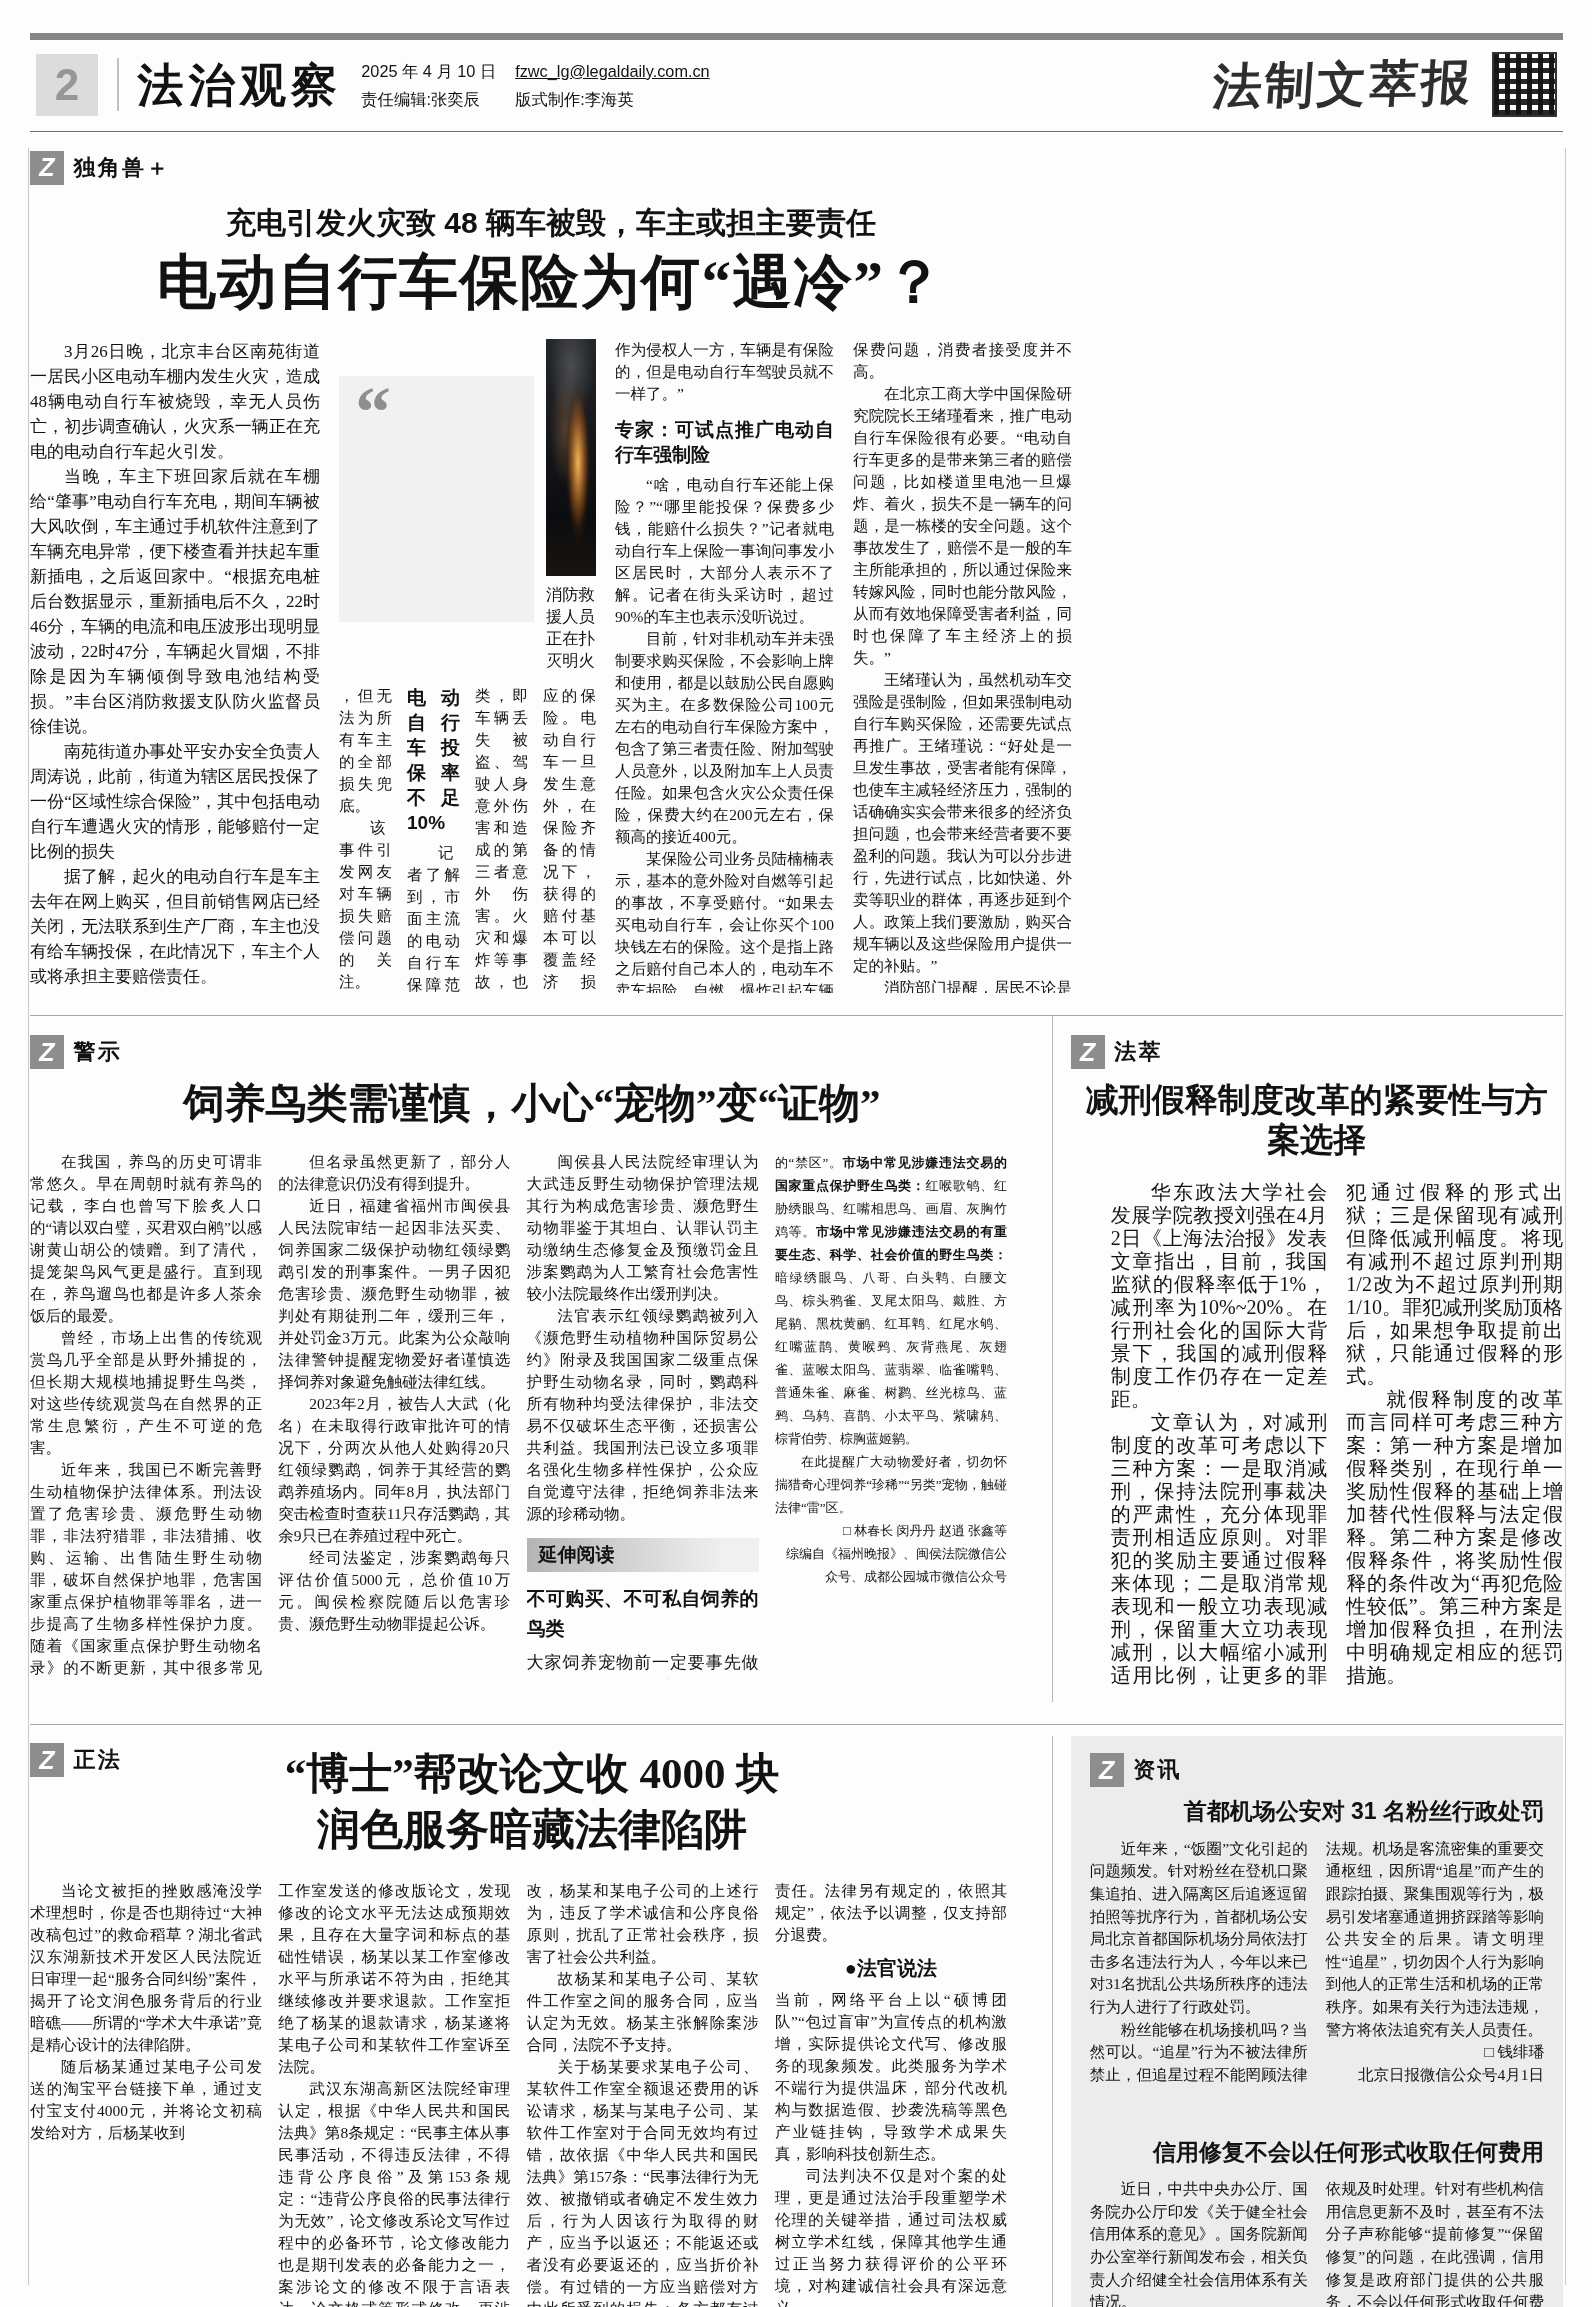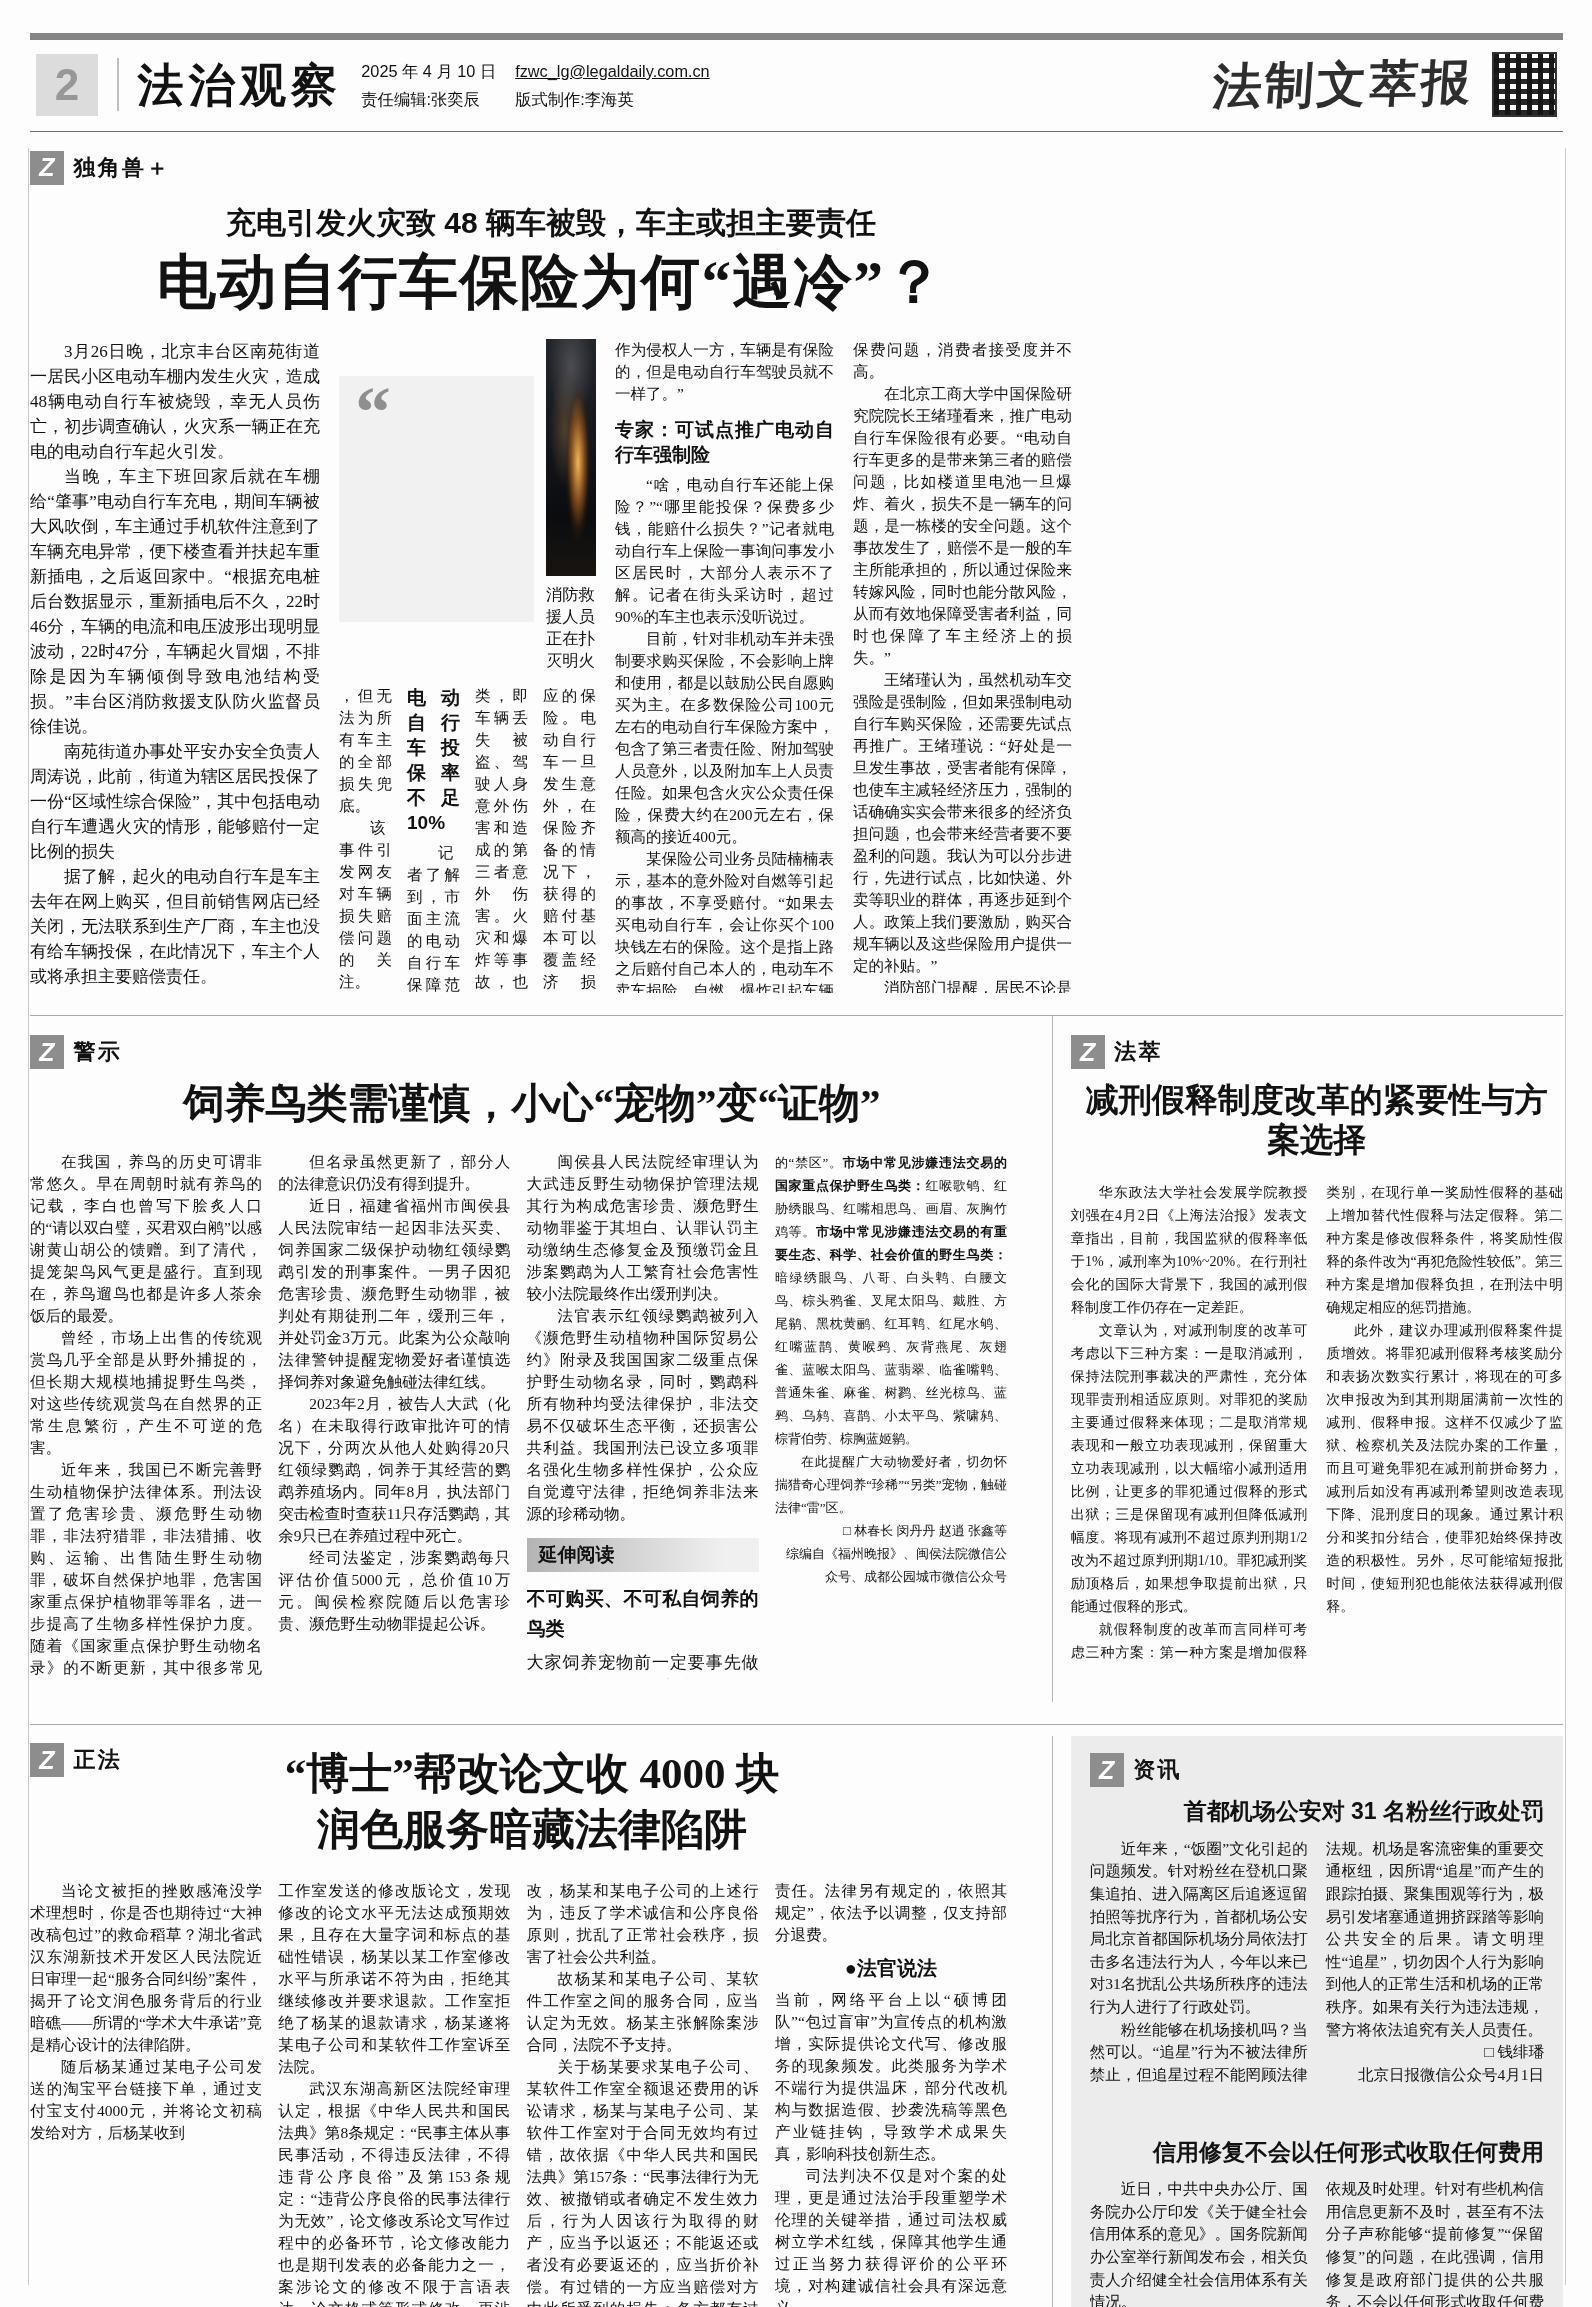--- a/index.html
+++ b/index.html
@@ -73,21 +73,21 @@
   .warn-col{width:232px;flex:0 0 auto;overflow:hidden;}
   .ext-box{margin-top:13.3px;}
   .ext-label{background:linear-gradient(90deg,#b4b4b4,#f0f0f0 85%);font:bold 19px/34px "Liberation Sans",sans-serif;
              padding:0 12px;text-indent:0;}
   .ext-title{font:bold 19px/30px "Liberation Sans",sans-serif;margin-top:12px;text-indent:0;}
   .ext-text{margin-top:6px;font-size:17px;line-height:25px;text-indent:0;}
   .bird{font-size:13px;line-height:23px;}
   .bird .run-b{font-family:"Liberation Sans",sans-serif;font-weight:bold;}
   .fc{flex:1;min-width:0;}
   .fc-head{text-align:center;font:bold 33px/1.2 "Liberation Serif",serif;margin:12px 0 21px;}
-  .fc-body{column-count:2;column-gap:19px;height:521px;overflow:hidden;font-size:14px;line-height:23px;}
+  .fc-body{column-count:2;column-gap:19px;height:521px;overflow:hidden;font-size:20px;line-height:23px;margin-left:40px;}
 
   
   .zf{width:1004px;flex:0 0 auto;position:relative;}
   .zf .sec-label{position:absolute;left:0;top:7.4px;margin:0;}
   .zf-head{width:666px;margin:10.4px auto 22px;text-align:center;font:bold 43px/1.3 "Liberation Serif",serif;}
   .zf-body{display:flex;gap:16.3px;height:457px;overflow:hidden;font-size:15.5px;line-height:22px;}
   .zf-col{width:232px;flex:0 0 auto;overflow:hidden;}
   .judge-label{font:bold 20px/33px "Liberation Sans",sans-serif;text-align:center;margin:6px 0 4.4px;text-indent:0;}
   .zx{flex:1;min-width:0;background:#ececec;box-sizing:border-box;padding:13.3px 19px 15px;}
   .zx .sec-label{margin-top:4.4px;}

